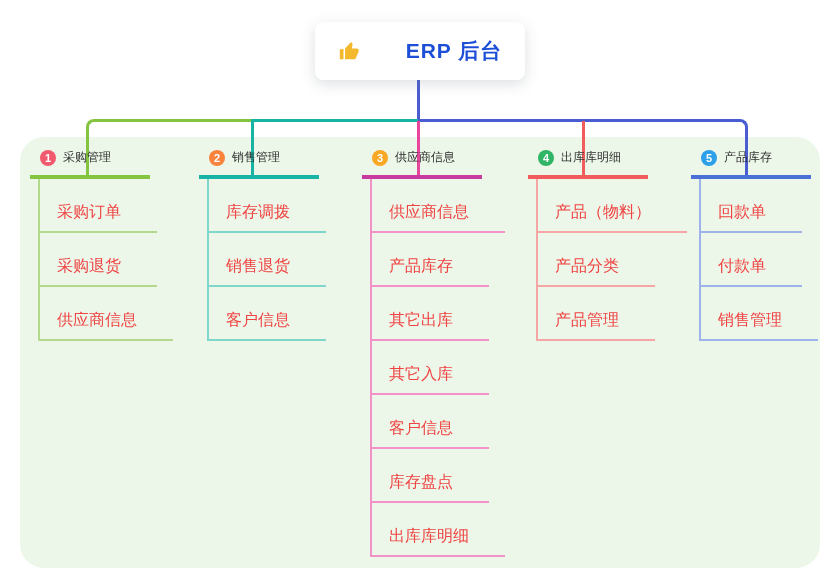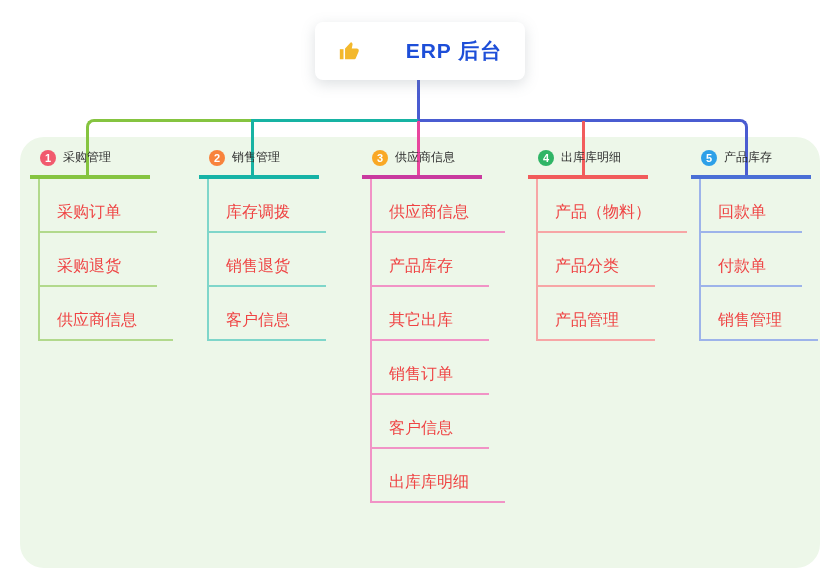--- a/index.html
+++ b/index.html
@@ -134,24 +134,27 @@
       <div class="child">
           <span>供应商信息</span>
         </div>
       <div class="child">
           <span>产品库存</span>
         </div>
       <div class="child">
           <span>其它出库</span>
         </div>
       <div class="child">
-          <span>销售订单</span>
+          <span>其它入库</span>
         </div>
       <div class="child">
           <span>客户信息</span>
+        </div>
+      <div class="child">
+          <span>库存盘点</span>
         </div>
       <div class="child">
           <span>出库库明细</span>
         </div>
     </div>
   </div>
 
   <div class="branch" style="left: 528px; --accent: #f15b5b; --light: #f7a6a6; --circle: #30b566;">
     <div class="branch-header">
       <span class="num">4</span>

